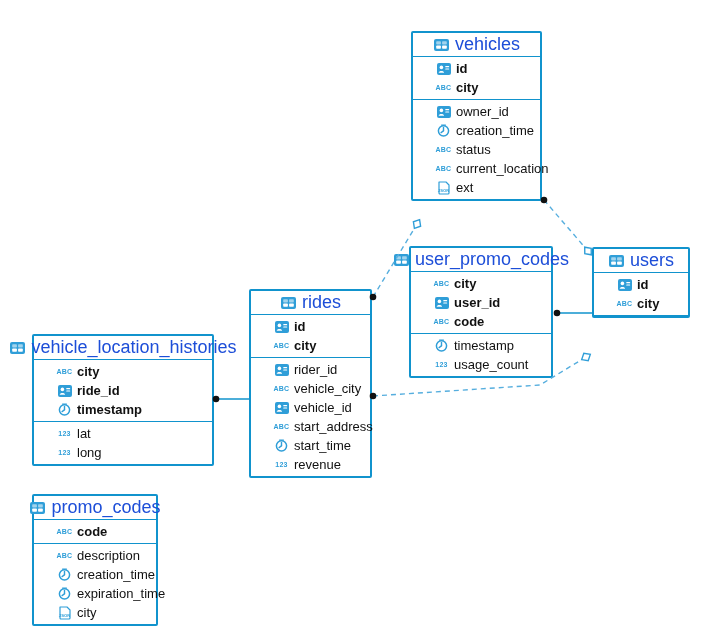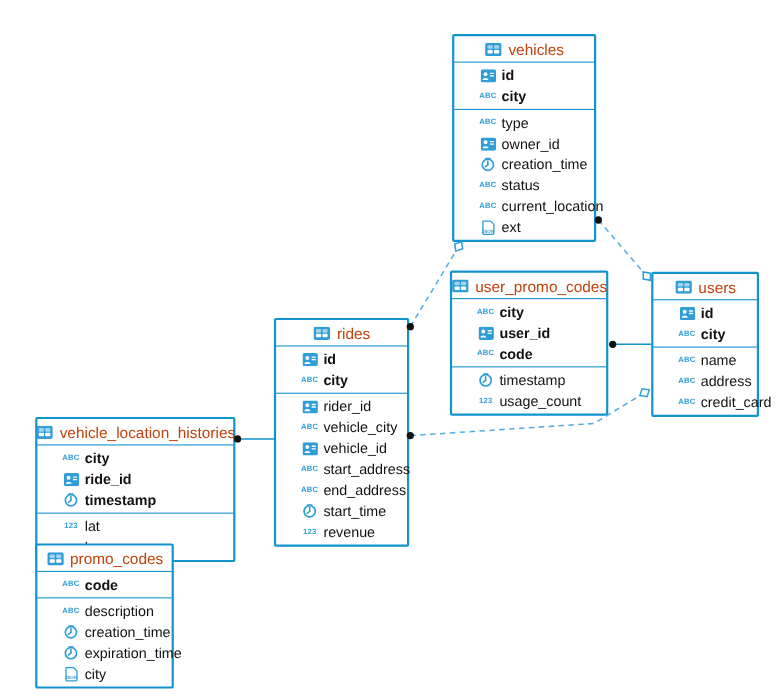--- a/index.html
+++ b/index.html
@@ -1,21 +1,21 @@
 <!DOCTYPE html>
 <html><head>
 <meta charset="utf-8">
 <style>
   html,body{margin:0;padding:0;background:#ffffff;}
   body{width:705px;height:636px;overflow:hidden;font-family:"Liberation Sans",sans-serif;}
   #canvas{position:relative;width:705px;height:636px;background:#fff;}
   #wires{position:absolute;left:0;top:0;width:705px;height:636px;pointer-events:none;}
   .tbl{position:absolute;box-sizing:border-box;background:#fff;border:2px solid var(--b,#1193cd);border-radius:2px;}
   .tbl-header{display:flex;align-items:center;justify-content:center;gap:5px;height:23px;
-    border-bottom:1px solid var(--b,#1193cd);font-size:14px;color:#c2410c;white-space:nowrap;padding:0 16px;}
+    border-bottom:1px solid var(--b,#1193cd);font-size:18px;color:#1d4ed8;white-space:nowrap;padding:0 16px;}
   .sec{padding:2px 16px;}
   .sec.pk{border-bottom:1px solid var(--b,#1193cd);}
   .sec.pk .row{font-weight:700;}
   .row{display:flex;align-items:center;gap:4px;height:19px;padding:0 6px;font-size:13px;color:#111;white-space:nowrap;}
   .icn{flex:0 0 17px;width:17px;display:flex;align-items:center;justify-content:center;}
   .txticon{font-size:7px;font-weight:800;color:var(--i,#2f9ed8);letter-spacing:.2px;line-height:1;
     font-family:"Liberation Sans",sans-serif;}
 </style>
 </head>
 <body>
@@ -51,26 +51,20 @@
         <div class="row">
           <span class="icn">
             <span class="txticon">ABC</span>
           </span>
           <span>city</span>
         </div>
       </div>
       <div class="sec">
         <div class="row">
           <span class="icn">
-            <span class="txticon">ABC</span>
-          </span>
-          <span>type</span>
-        </div>
-        <div class="row">
-          <span class="icn">
             <svg width="14" height="12" viewBox="0 0 14 12">
               <rect x="0" y="0" width="14" height="12" rx="2" fill="#2f9ed8"></rect>
               <circle cx="4.4" cy="4.4" r="1.8" fill="#fff"></circle>
               <path d="M1.7 9.8 C1.7 7.3 7.1 7.3 7.1 9.8 Z" fill="#fff"></path>
               <rect x="8.2" y="3.1" width="4" height="1.2" rx="0.6" fill="#fff"></rect>
               <rect x="8.2" y="5.4" width="4" height="1.2" rx="0.6" fill="#fff"></rect>
             </svg>
           </span>
           <span>owner_id</span>
         </div>
@@ -193,77 +187,57 @@
           </span>
           <span>id</span>
         </div>
         <div class="row">
           <span class="icn">
             <span class="txticon">ABC</span>
           </span>
           <span>city</span>
         </div>
       </div>
+    </div>
+    <div class="tbl" style="left: 249px; top: 289px; width: 123px; text-align: right;">
+      <div class="tbl-header">
+        <span class="icn">
+          <svg width="15" height="12" viewBox="0 0 15 12">
+            <rect x="0" y="0" width="15" height="12" rx="2" fill="#2f9ed8"></rect>
+            <rect x="2.2" y="2.2" width="4.7" height="3.2" rx="0.7" fill="#fff" opacity="0.55"></rect>
+            <rect x="8.1" y="2.2" width="4.7" height="3.2" rx="0.7" fill="#fff" opacity="0.55"></rect>
+            <rect x="2.2" y="6.5" width="4.7" height="3.2" rx="0.7" fill="#fff"></rect>
+            <rect x="8.1" y="6.5" width="4.7" height="3.2" rx="0.7" fill="#fff"></rect>
+          </svg>
+        </span>
+        <span>rides</span>
+      </div>
+      <div class="sec pk">
+        <div class="row">
+          <span class="icn">
+            <svg width="14" height="12" viewBox="0 0 14 12">
+              <rect x="0" y="0" width="14" height="12" rx="2" fill="#2f9ed8"></rect>
+              <circle cx="4.4" cy="4.4" r="1.8" fill="#fff"></circle>
+              <path d="M1.7 9.8 C1.7 7.3 7.1 7.3 7.1 9.8 Z" fill="#fff"></path>
+              <rect x="8.2" y="3.1" width="4" height="1.2" rx="0.6" fill="#fff"></rect>
+              <rect x="8.2" y="5.4" width="4" height="1.2" rx="0.6" fill="#fff"></rect>
+            </svg>
+          </span>
+          <span>id</span>
+        </div>
+        <div class="row">
+          <span class="icn">
+            <span class="txticon">ABC</span>
+          </span>
+          <span>city</span>
+        </div>
+      </div>
       <div class="sec">
         <div class="row">
           <span class="icn">
-            <span class="txticon">ABC</span>
-          </span>
-          <span>name</span>
-        </div>
-        <div class="row">
-          <span class="icn">
-            <span class="txticon">ABC</span>
-          </span>
-          <span>address</span>
-        </div>
-        <div class="row">
-          <span class="icn">
-            <span class="txticon">ABC</span>
-          </span>
-          <span>credit_card</span>
-        </div>
-      </div>
-    </div>
-    <div class="tbl" style="left: 249px; top: 289px; width: 123px; text-align: right;">
-      <div class="tbl-header">
-        <span class="icn">
-          <svg width="15" height="12" viewBox="0 0 15 12">
-            <rect x="0" y="0" width="15" height="12" rx="2" fill="#2f9ed8"></rect>
-            <rect x="2.2" y="2.2" width="4.7" height="3.2" rx="0.7" fill="#fff" opacity="0.55"></rect>
-            <rect x="8.1" y="2.2" width="4.7" height="3.2" rx="0.7" fill="#fff" opacity="0.55"></rect>
-            <rect x="2.2" y="6.5" width="4.7" height="3.2" rx="0.7" fill="#fff"></rect>
-            <rect x="8.1" y="6.5" width="4.7" height="3.2" rx="0.7" fill="#fff"></rect>
-          </svg>
-        </span>
-        <span>rides</span>
-      </div>
-      <div class="sec pk">
-        <div class="row">
-          <span class="icn">
-            <svg width="14" height="12" viewBox="0 0 14 12">
-              <rect x="0" y="0" width="14" height="12" rx="2" fill="#2f9ed8"></rect>
-              <circle cx="4.4" cy="4.4" r="1.8" fill="#fff"></circle>
-              <path d="M1.7 9.8 C1.7 7.3 7.1 7.3 7.1 9.8 Z" fill="#fff"></path>
-              <rect x="8.2" y="3.1" width="4" height="1.2" rx="0.6" fill="#fff"></rect>
-              <rect x="8.2" y="5.4" width="4" height="1.2" rx="0.6" fill="#fff"></rect>
-            </svg>
-          </span>
-          <span>id</span>
-        </div>
-        <div class="row">
-          <span class="icn">
-            <span class="txticon">ABC</span>
-          </span>
-          <span>city</span>
-        </div>
-      </div>
-      <div class="sec">
-        <div class="row">
-          <span class="icn">
             <svg width="14" height="12" viewBox="0 0 14 12">
               <rect x="0" y="0" width="14" height="12" rx="2" fill="#2f9ed8"></rect>
               <circle cx="4.4" cy="4.4" r="1.8" fill="#fff"></circle>
               <path d="M1.7 9.8 C1.7 7.3 7.1 7.3 7.1 9.8 Z" fill="#fff"></path>
               <rect x="8.2" y="3.1" width="4" height="1.2" rx="0.6" fill="#fff"></rect>
               <rect x="8.2" y="5.4" width="4" height="1.2" rx="0.6" fill="#fff"></rect>
             </svg>
           </span>
           <span>rider_id</span>
         </div>
@@ -286,44 +260,38 @@
           <span>vehicle_id</span>
         </div>
         <div class="row">
           <span class="icn">
             <span class="txticon">ABC</span>
           </span>
           <span>start_address</span>
         </div>
         <div class="row">
           <span class="icn">
-            <span class="txticon">ABC</span>
-          </span>
-          <span>end_address</span>
-        </div>
-        <div class="row">
-          <span class="icn">
             <svg width="13" height="13" viewBox="0 0 13 13">
               <circle cx="6.5" cy="6.8" r="5.1" fill="none" stroke="#2f9ed8" stroke-width="1.5"></circle>
               <line x1="6.5" y1="6.8" x2="6.5" y2="3.4" stroke="#2f9ed8" stroke-width="1.4" stroke-linecap="round"></line>
               <line x1="6.5" y1="6.8" x2="4.1" y2="8.6" stroke="#2f9ed8" stroke-width="1.4" stroke-linecap="round"></line>
               <line x1="4.6" y1="1.1" x2="8.4" y2="1.1" stroke="#2f9ed8" stroke-width="1.4" stroke-linecap="round"></line>
             </svg>
           </span>
           <span>start_time</span>
         </div>
         <div class="row">
           <span class="icn">
             <span class="txticon">123</span>
           </span>
           <span>revenue</span>
         </div>
       </div>
     </div>
-    <div class="tbl" style="left: 32px; top: 334px; width: 182px; margin-top: 45px;">
+    <div class="tbl" style="left: 32px; top: 334px; width: 182px;">
       <div class="tbl-header">
         <span class="icn">
           <svg width="15" height="12" viewBox="0 0 15 12">
             <rect x="0" y="0" width="15" height="12" rx="2" fill="#2f9ed8"></rect>
             <rect x="2.2" y="2.2" width="4.7" height="3.2" rx="0.7" fill="#fff" opacity="0.55"></rect>
             <rect x="8.1" y="2.2" width="4.7" height="3.2" rx="0.7" fill="#fff" opacity="0.55"></rect>
             <rect x="2.2" y="6.5" width="4.7" height="3.2" rx="0.7" fill="#fff"></rect>
             <rect x="8.1" y="6.5" width="4.7" height="3.2" rx="0.7" fill="#fff"></rect>
           </svg>
         </span>

